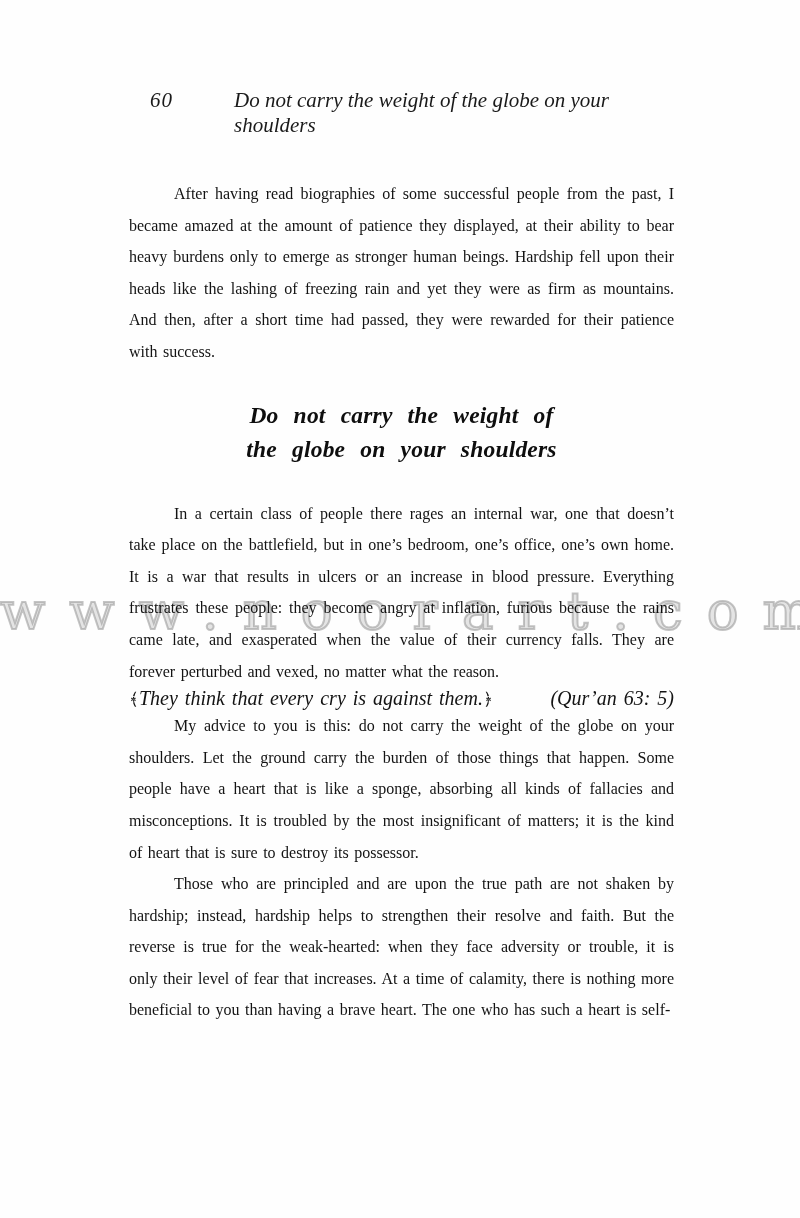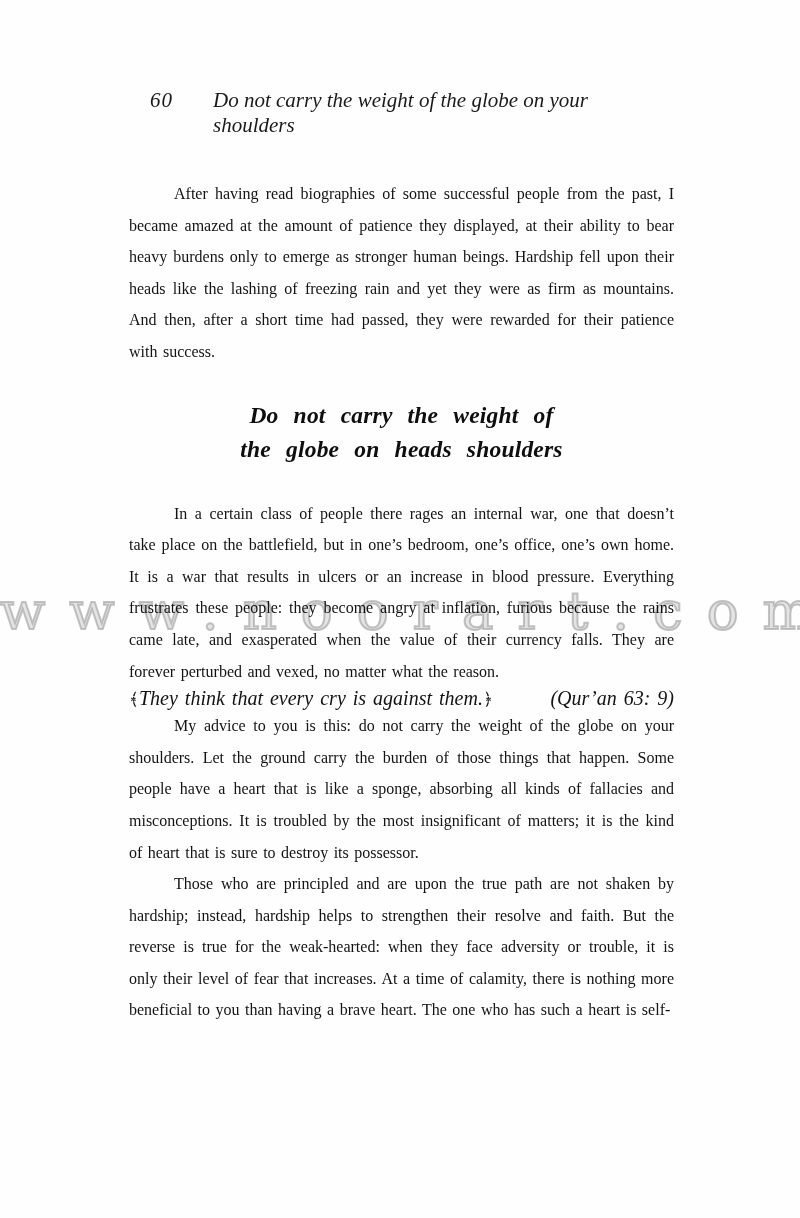--- a/index.html
+++ b/index.html
@@ -22,21 +22,21 @@
     width: 545px;
     z-index: 1;
   }
   .page-header {
     margin-top: 88px;
     padding-left: 21px;
     font-style: italic;
     font-size: 21px;
     display: flex;
     align-items: baseline;
-    gap: 40px;
+    gap: 61px;
     color: #1a1a1a;
   }
   .page-header .pagenum { letter-spacing: 1px; }
   p.body {
     font-size: 16px;
     line-height: 31.6px;
     text-align: justify;
     text-indent: 45px;
     margin: 0;
     word-spacing: 1.5px;
@@ -95,27 +95,27 @@
 
   <div class="page-header">
     <span class="pagenum">60</span>
     <span class="running-title">Do not carry the weight of the globe on your shoulders</span>
   </div>
 
   <p class="body first">After having read biographies of some successful people from the past, I became amazed at the amount of patience they displayed, at their ability to bear heavy burdens only to emerge as stronger human beings. Hardship fell upon their heads like the lashing of freezing rain and yet they were as firm as mountains. And then, after a short time had passed, they were rewarded for their patience with success.</p>
 
   <h2 class="section-heading">
     <span>Do not carry the weight of</span><br>
-    <span>the globe on heads shoulders</span>
+    <span>the globe on your shoulders</span>
   </h2>
 
   <p class="body second">In a certain class of people there rages an internal war, one that doesn’t take place on the battlefield, but in one’s bedroom, one’s office, one’s own home. It is a war that results in ulcers or an increase in blood pressure. Everything frustrates these people: they become angry at inflation, furious because the rains came late, and exasperated when the value of their currency falls. They are forever perturbed and vexed, no matter what the reason.</p>
 
   <div class="quote-line">
     <span class="quote-text"><span class="ornament">﴾</span><span>They think that every cry is against them.</span><span class="ornament">﴿</span></span>
-    <span class="quote-ref">(Qur’an 63: 9)</span>
+    <span class="quote-ref">(Qur’an 63: 5)</span>
   </div>
 
   <p class="body">My advice to you is this: do not carry the weight of the globe on your shoulders. Let the ground carry the burden of those things that happen. Some people have a heart that is like a sponge, absorbing all kinds of fallacies and misconceptions. It is troubled by the most insignificant of matters; it is the kind of heart that is sure to destroy its possessor.</p>
 
   <p class="body">Those who are principled and are upon the true path are not shaken by hardship; instead, hardship helps to strengthen their resolve and faith. But the reverse is true for the weak-hearted: when they face adversity or trouble, it is only their level of fear that increases. At a time of calamity, there is nothing more beneficial to you than having a brave heart. The one who has such a heart is self-</p>
 
 </div>
 
 </body></html>

